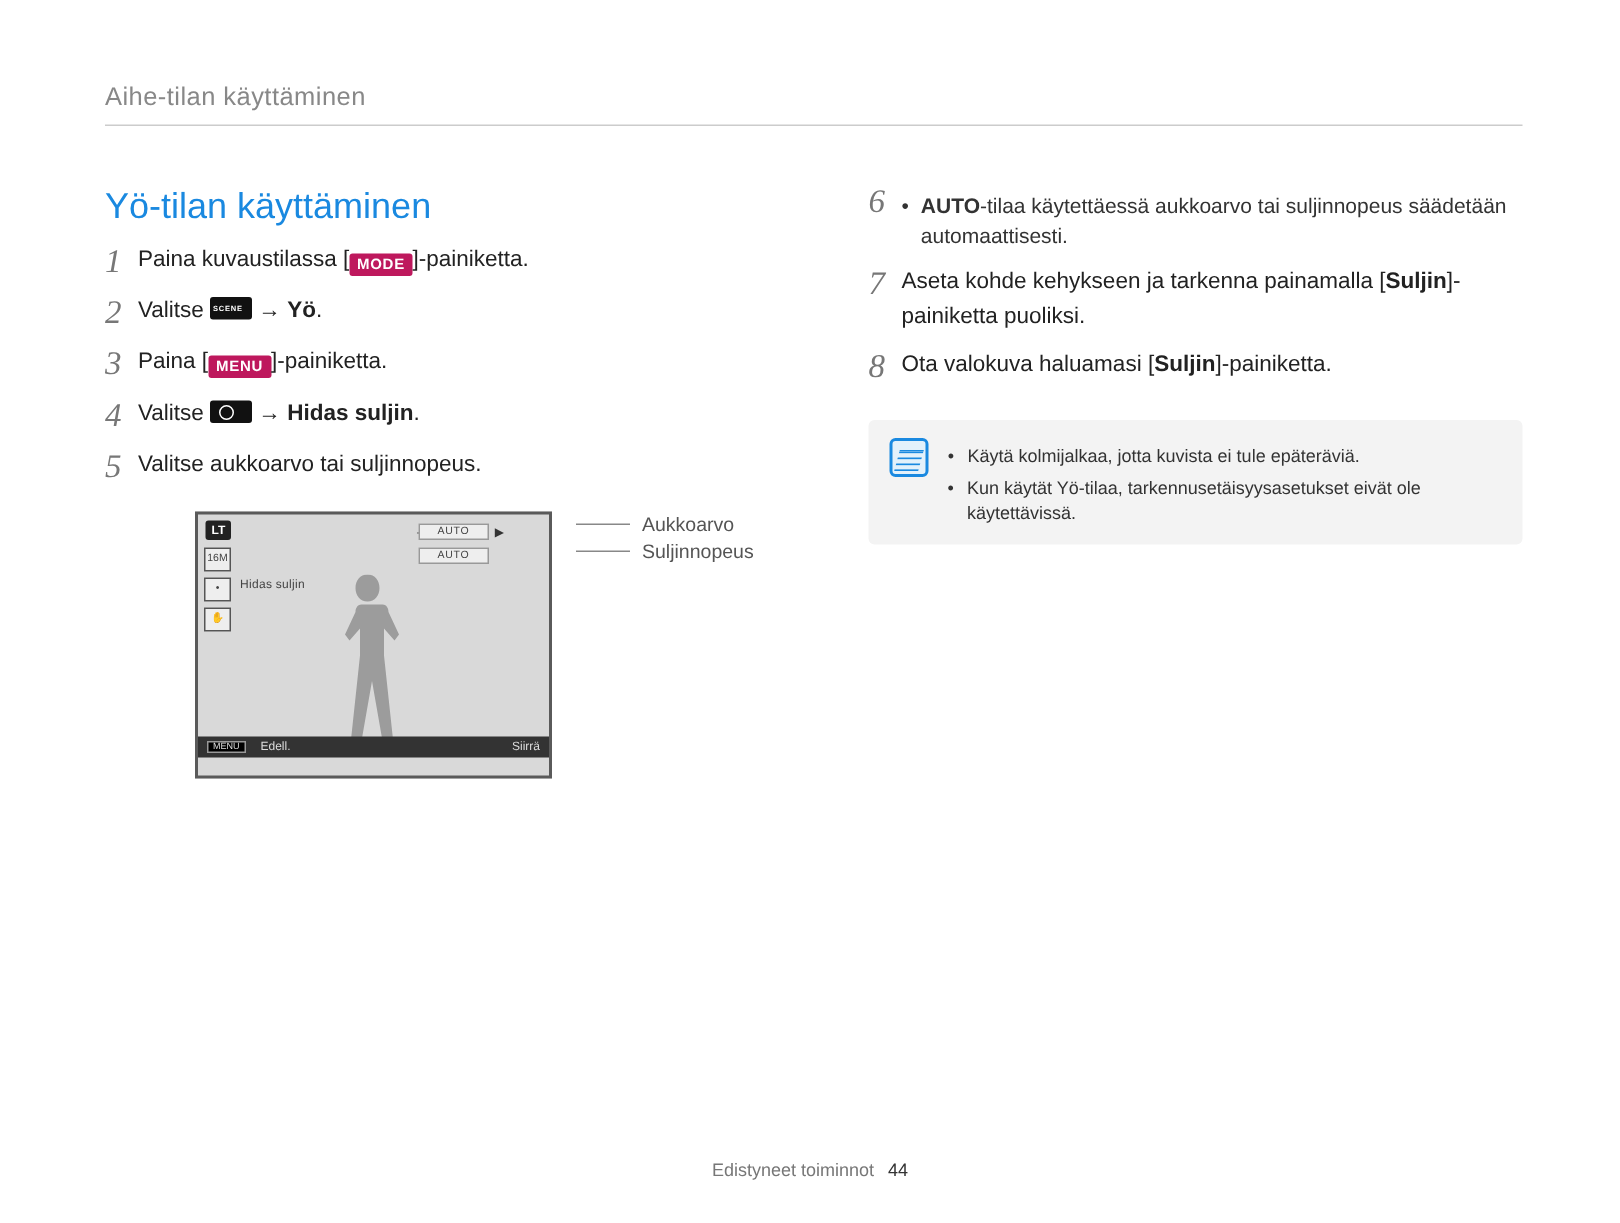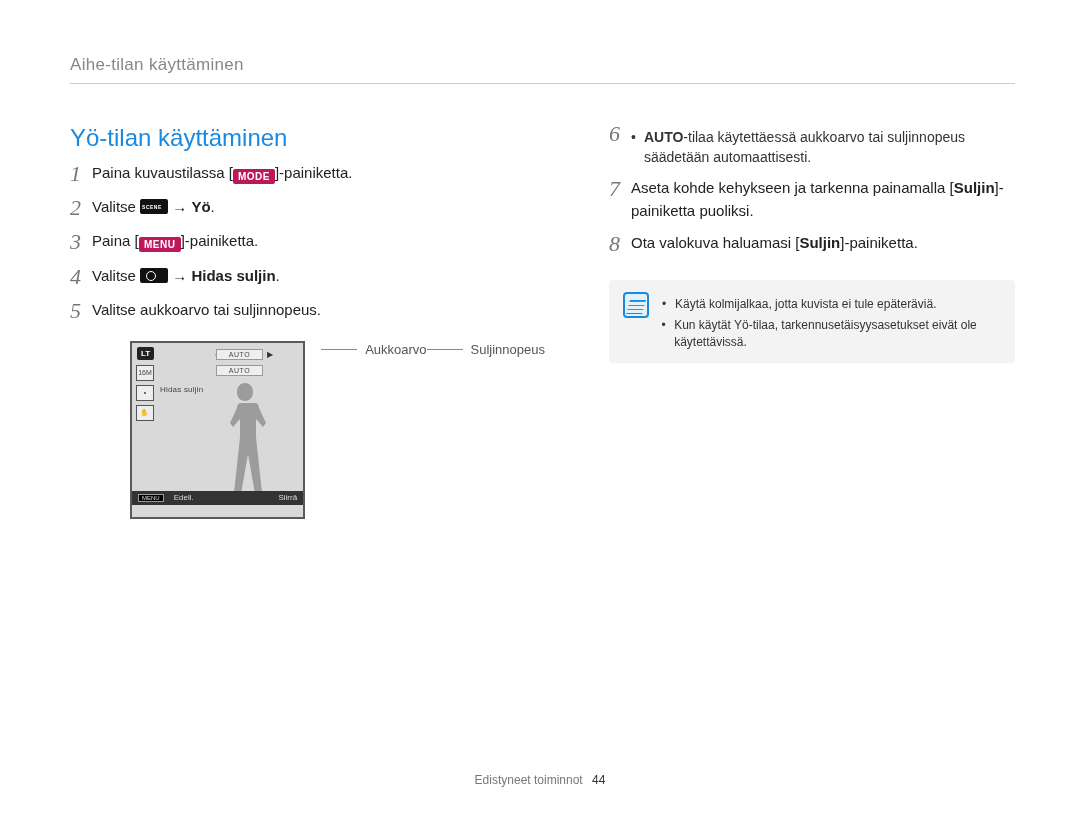--- a/index.html
+++ b/index.html
@@ -25,21 +25,21 @@
     letter-spacing: 0.3px;
     margin-bottom: 8px;
   }
   .divider {
     border: none;
     border-top: 1px solid #ccc;
     margin: 0 0 20px 0;
   }
   .cols {
     display: flex;
-    gap: 64px;
+    gap: 34px;
   }
   .col-left {
     width: 475px;
   }
   .col-right {
     flex: 1;
   }
   .section-title {
     color: #1a89e0;
     font-size: 24px;
@@ -230,21 +230,21 @@
   .lcd .bottombar .edell-icon {
     background: #000;
     padding: 0 3px;
     font-size: 6px;
     border: 1px solid #999;
   }
   .lcd .bottombar .spacer { flex: 1; }
 
   .legend {
     display: flex;
-    flex-direction: row;
+    flex-direction: column;
     font-size: 13px;
     color: #555;
   }
   .legend .item {
     display: flex;
     align-items: center;
     gap: 8px;
     height: 18px;
   }
   .legend .lead {

